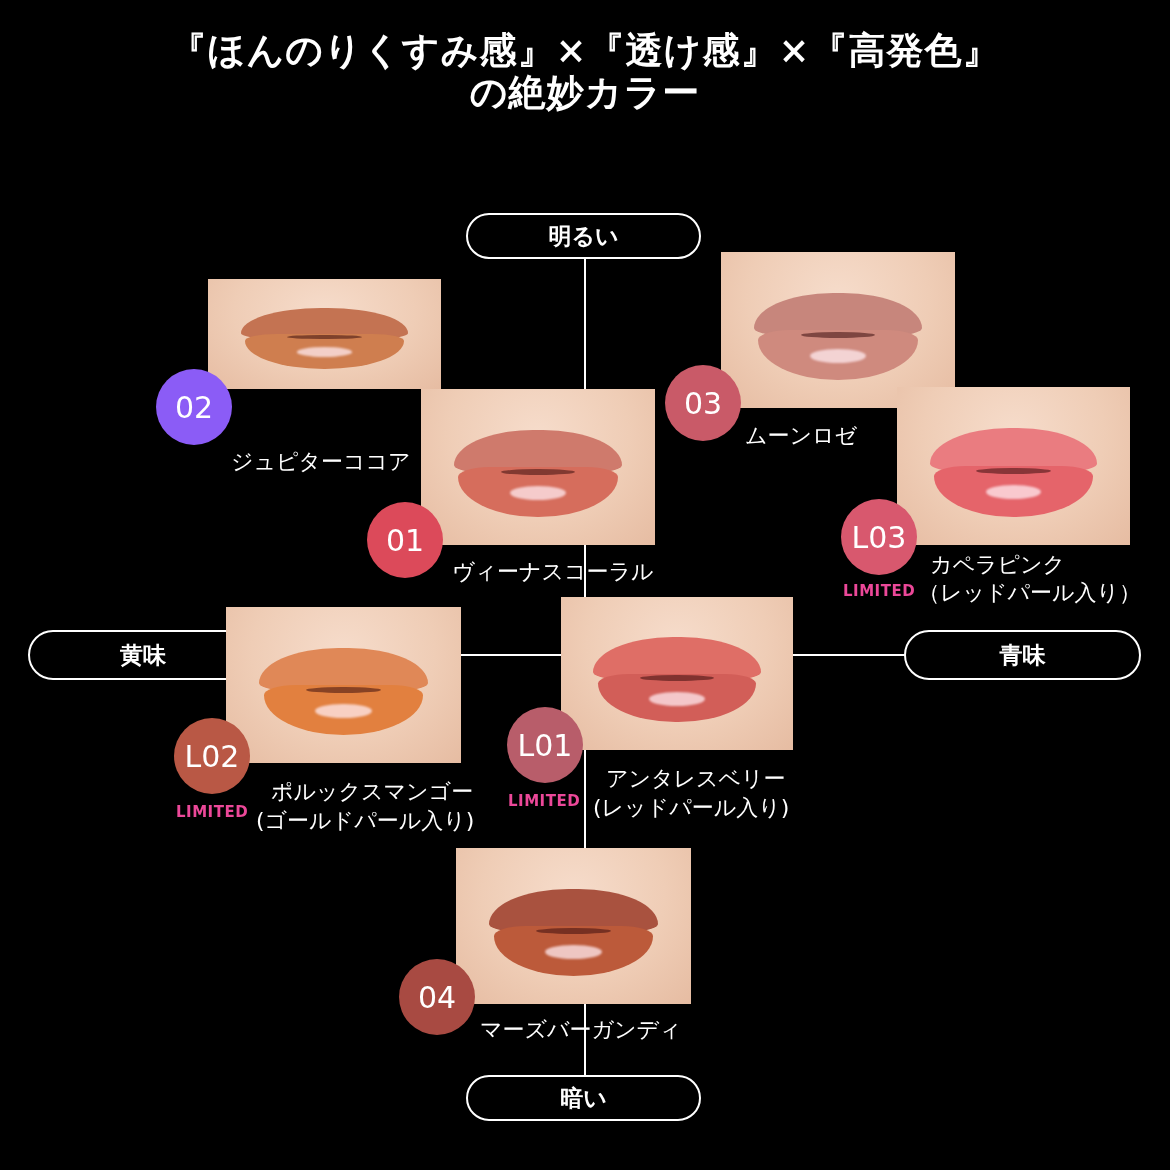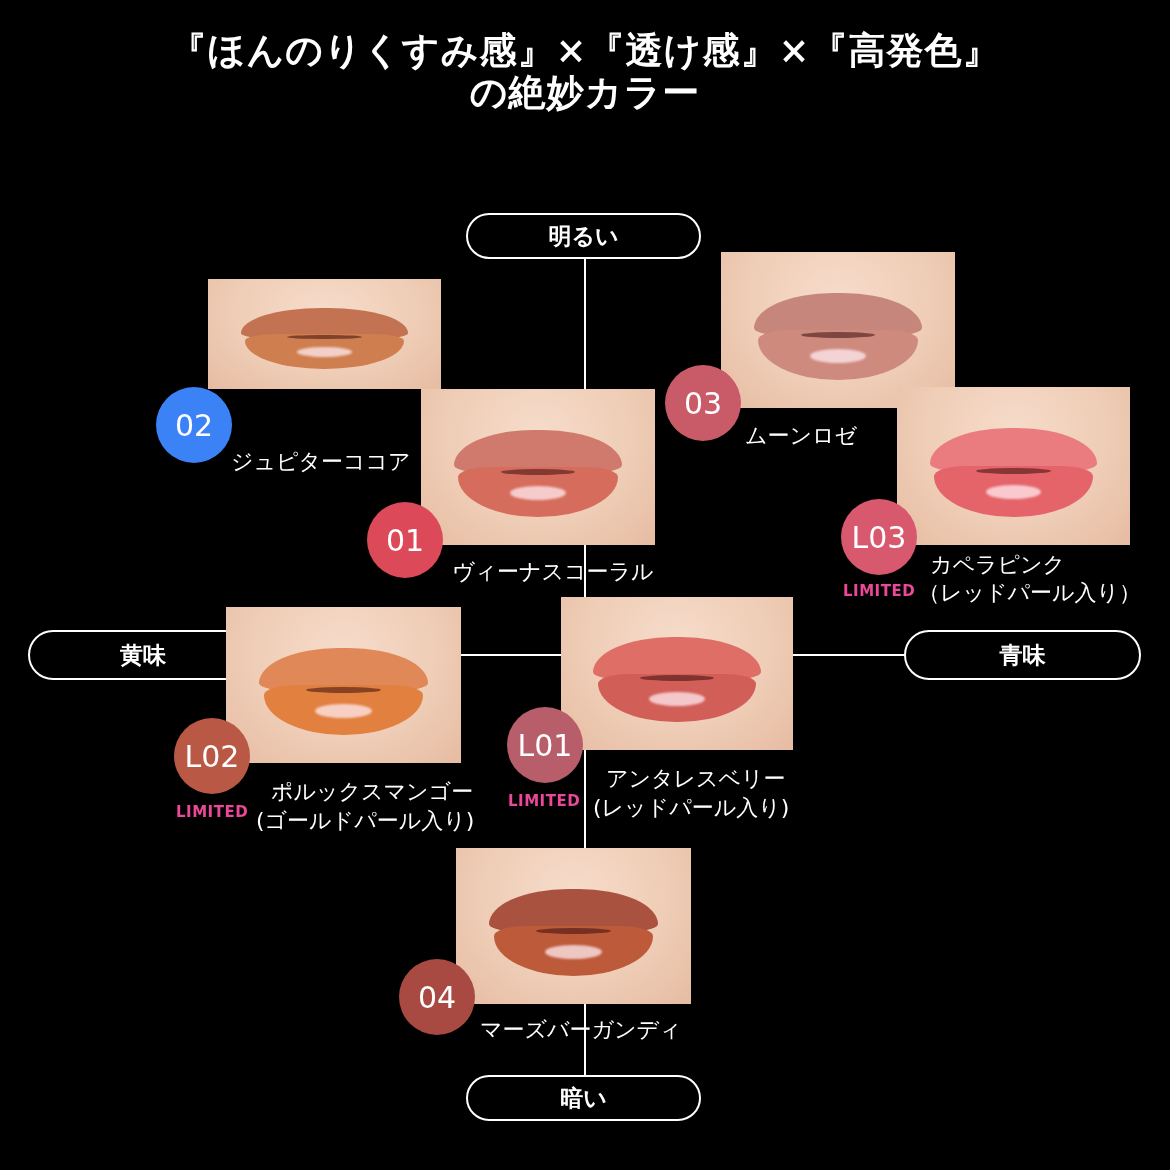--- a/index.html
+++ b/index.html
@@ -96,21 +96,21 @@
 </div>
 
 <div class="swatch" style="left:456px;top:848px;width:235px;height:156px;">
   <div class="skin"></div>
   <div class="lip-top" style="background:#a9523f;"></div>
   <div class="lip-bottom" style="background:#bc5a3a;"></div>
   <div class="lip-gap"></div>
     <div class="gloss"></div>
 </div>
 
-<div class="badge" style="left:156px;top:387px;background:#3b82f6;">02</div>
+<div class="badge" style="left:156px;top:369px;background:#8b5cf6;">02</div>
 <div class="badge" style="left:367px;top:502px;background:#dc4a5a;text-align:right;">01</div>
 <div class="badge" style="left:665px;top:365px;background:#c95a68;">03</div>
 <div class="badge" style="left:841px;top:499px;background:#d8586e;">L03</div>
 <div class="badge" style="left:174px;top:718px;background:#b95845;">L02</div>
 <div class="badge" style="left:507px;top:707px;background:#b85d6a;">L01</div>
 <div class="badge" style="left:399px;top:959px;background:#a84a42;">04</div>
 
 <div class="limited" style="left:843px;top:582px;">LIMITED</div>
 <div class="limited" style="left:176px;top:803px;">LIMITED</div>
 <div class="limited" style="left:508px;top:792px;">LIMITED</div>

